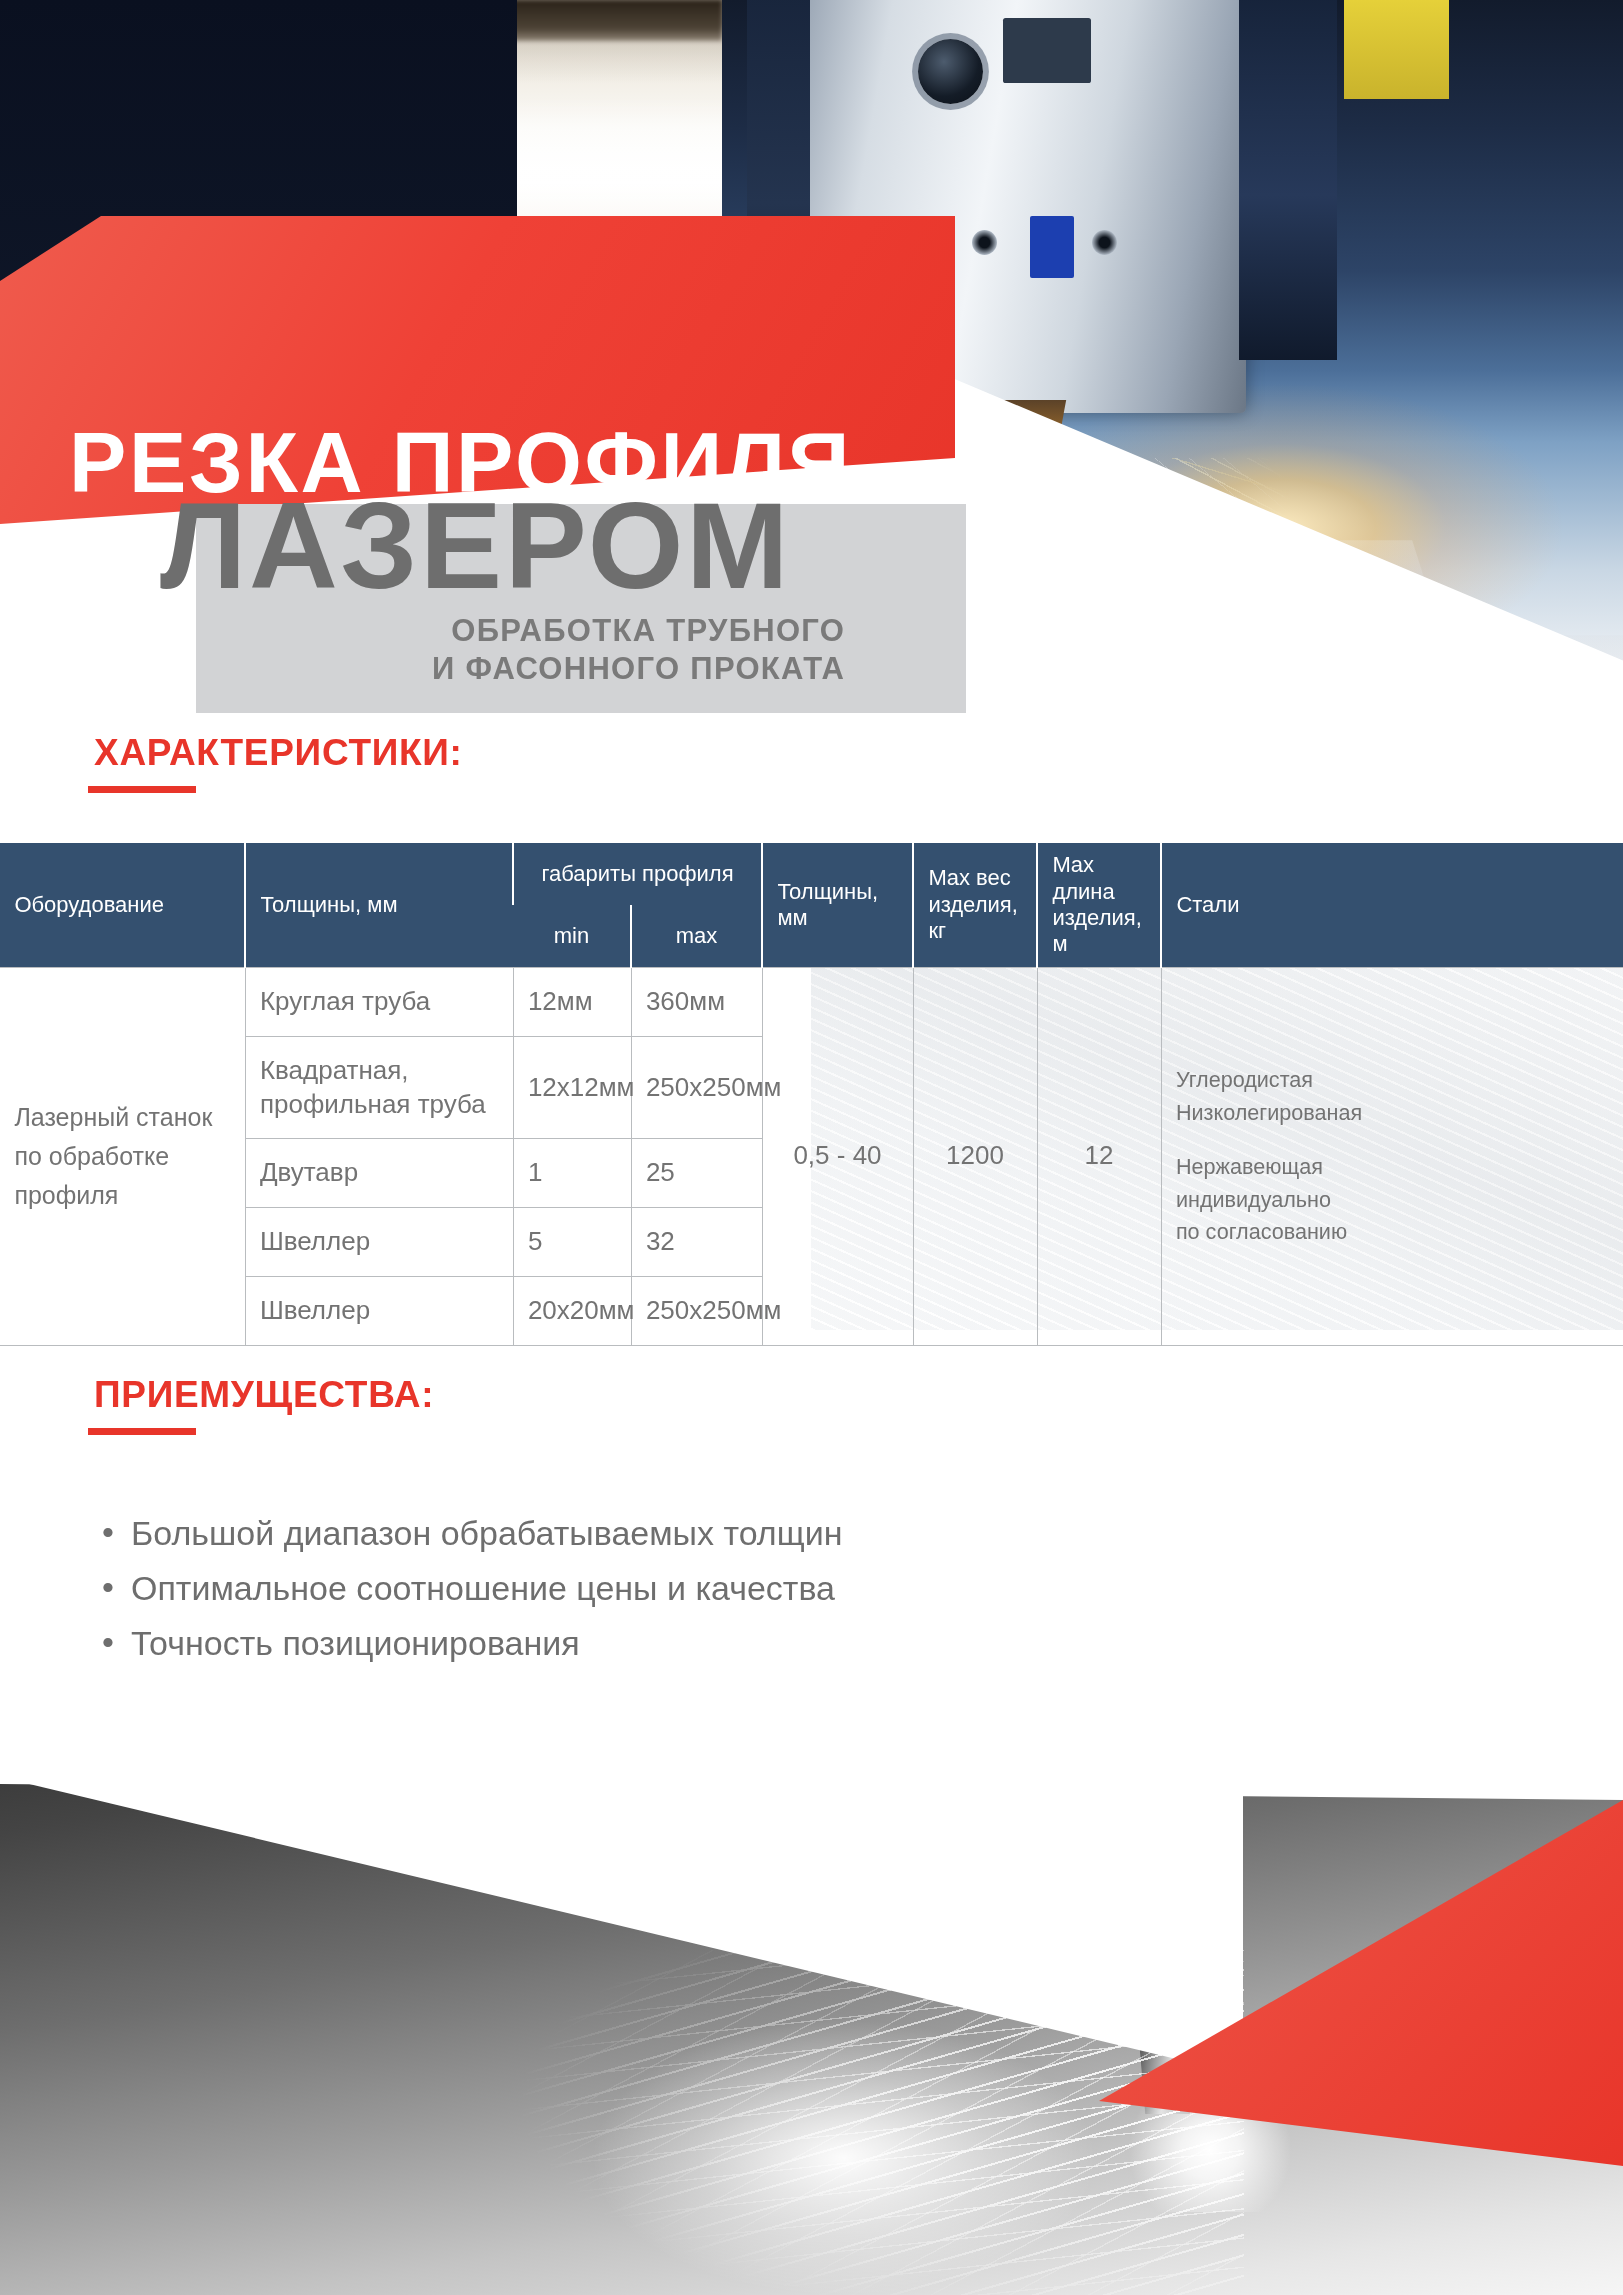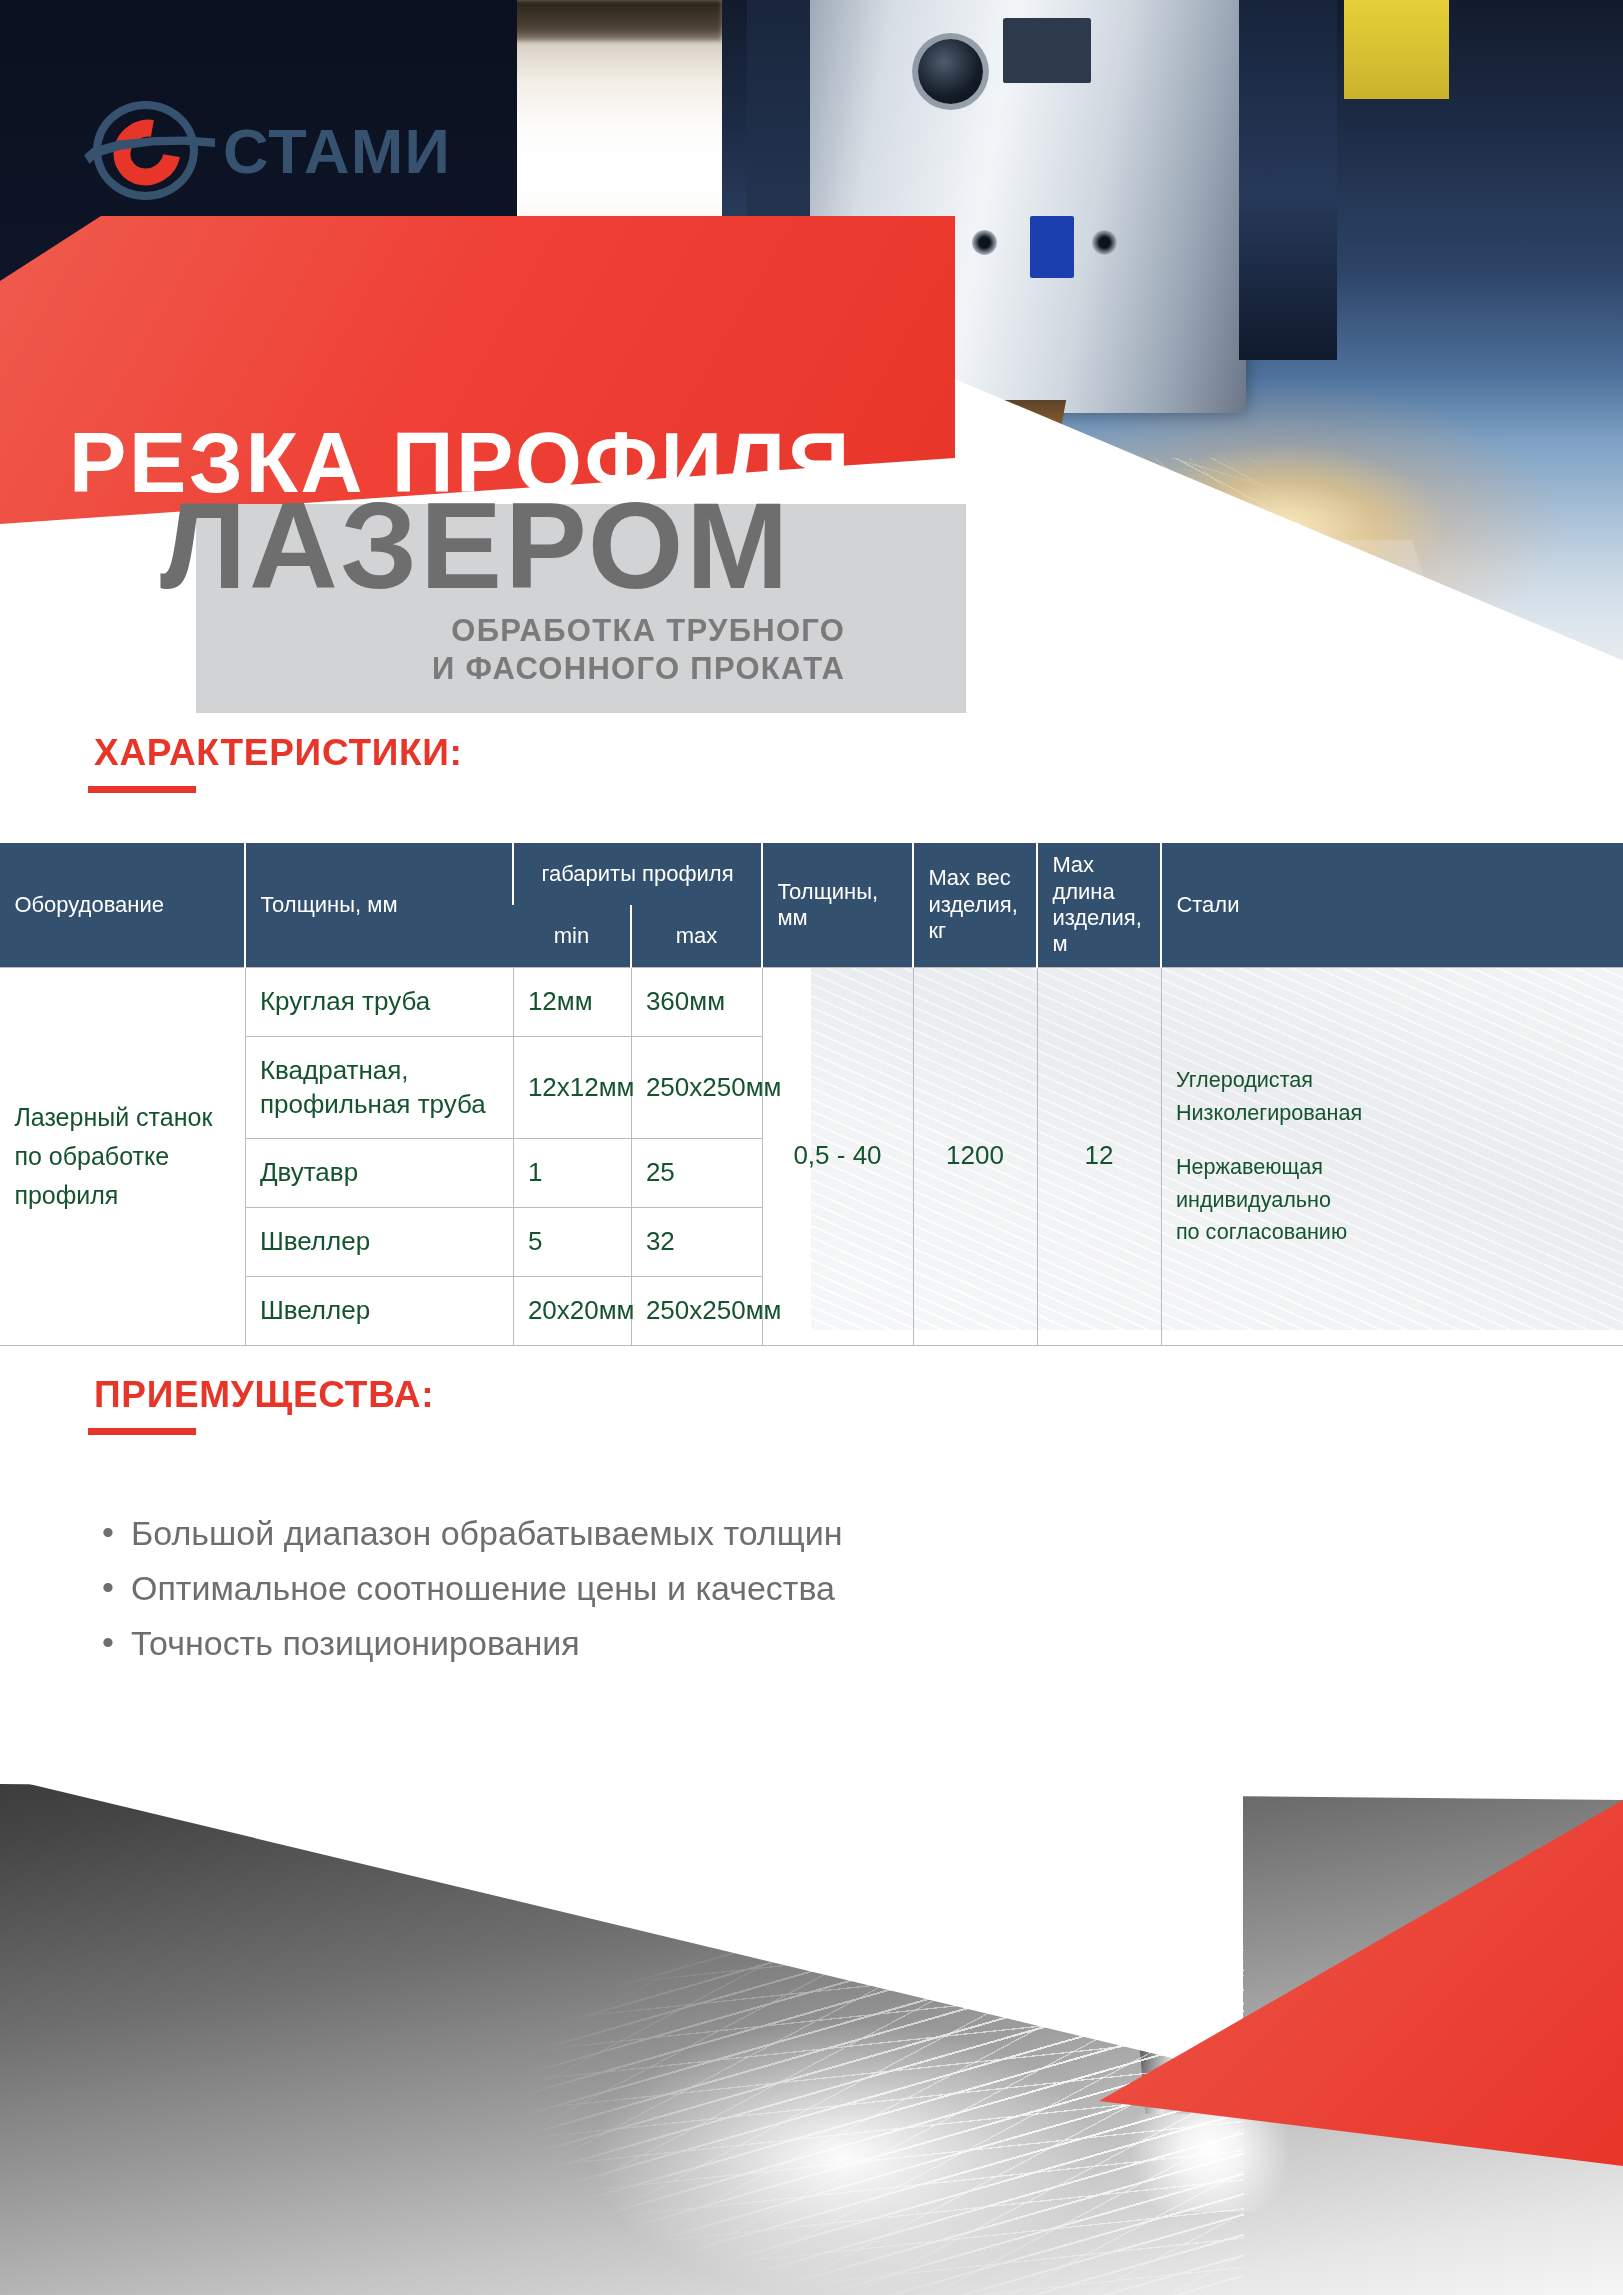--- a/index.html
+++ b/index.html
@@ -114,21 +114,21 @@
   #tablewrap .bgphoto{position:absolute;left:811px;top:0;width:812px;height:487px;
      background:linear-gradient(200deg,#ffffff 0%,#f3f4f5 30%,#e9ebed 50%,#f7f8f9 70%,#ffffff 100%);}
   #tablewrap .bgphoto::after{content:"";position:absolute;inset:0;
      background:repeating-linear-gradient(24deg, rgba(255,255,255,.9) 0 2px, rgba(233,236,239,.8) 2px 10.5px);
      opacity:.55;}
   table{position:relative;border-collapse:collapse;width:1623px;table-layout:fixed;}
   thead td{background:#34506f;color:#ffffff;font-size:22px;padding:9.2px 14.4px;
      border-left:2.6px solid #ffffff;vertical-align:middle;line-height:1.2;}
   thead td:first-child{border-left:none;}
   thead td.c{text-align:center;}
-  tbody td{border:1.3px solid #b9bcbf;font-size:26px;color:#14532d;padding:17px 14.4px;
+  tbody td{border:1.3px solid #b9bcbf;font-size:26px;color:#737373;padding:17px 14.4px;
      background:transparent;line-height:1.3;}
   tbody td.equip{border-left:none;font-size:25px;line-height:1.55;}
   tbody td.steels{border-right:none;font-size:21.6px;line-height:1.5;vertical-align:middle;}
   tbody td.ctr{text-align:center;}
   tbody tr td:first-child{border-left:none;}
   tbody tr td:last-child{border-right:none;margin-left:27px;}
 
   
   #adv-list{position:absolute;left:88px;top:1492px;width:1047px;}
   #adv-list li{font-size:34px;color:#6e6e6e;line-height:1.62;list-style:none;position:relative;padding-left:29px;}
@@ -190,28 +190,20 @@
       <div class="sparks"></div>
   </div>
 
   <div class="ghost"></div>
   <div class="navy-corner"></div>
   <div class="wedge-white"></div>
   <div class="wedge-white2"></div>
   <div class="red-band"></div>
   <div class="grey-panel"></div>
 
-  <div class="logo">
-    <span class="logo-mark">
-      <span class="ring"></span>
-        <span class="c"></span>
-        <span class="swoosh"></span>
-    </span>
-    <span class="logo-word">СТАМИ</span>
-  </div>
 
   <div class="t-rezka">РЕЗКА ПРОФИЛЯ</div>
   <div class="t-lazer">ЛАЗЕРОМ</div>
   <div class="t-sub">
     <div>ОБРАБОТКА ТРУБНОГО</div>
     <div>И ФАСОННОГО ПРОКАТА</div>
   </div>
 </div>
 
 <div class="sec" id="sec-char">

